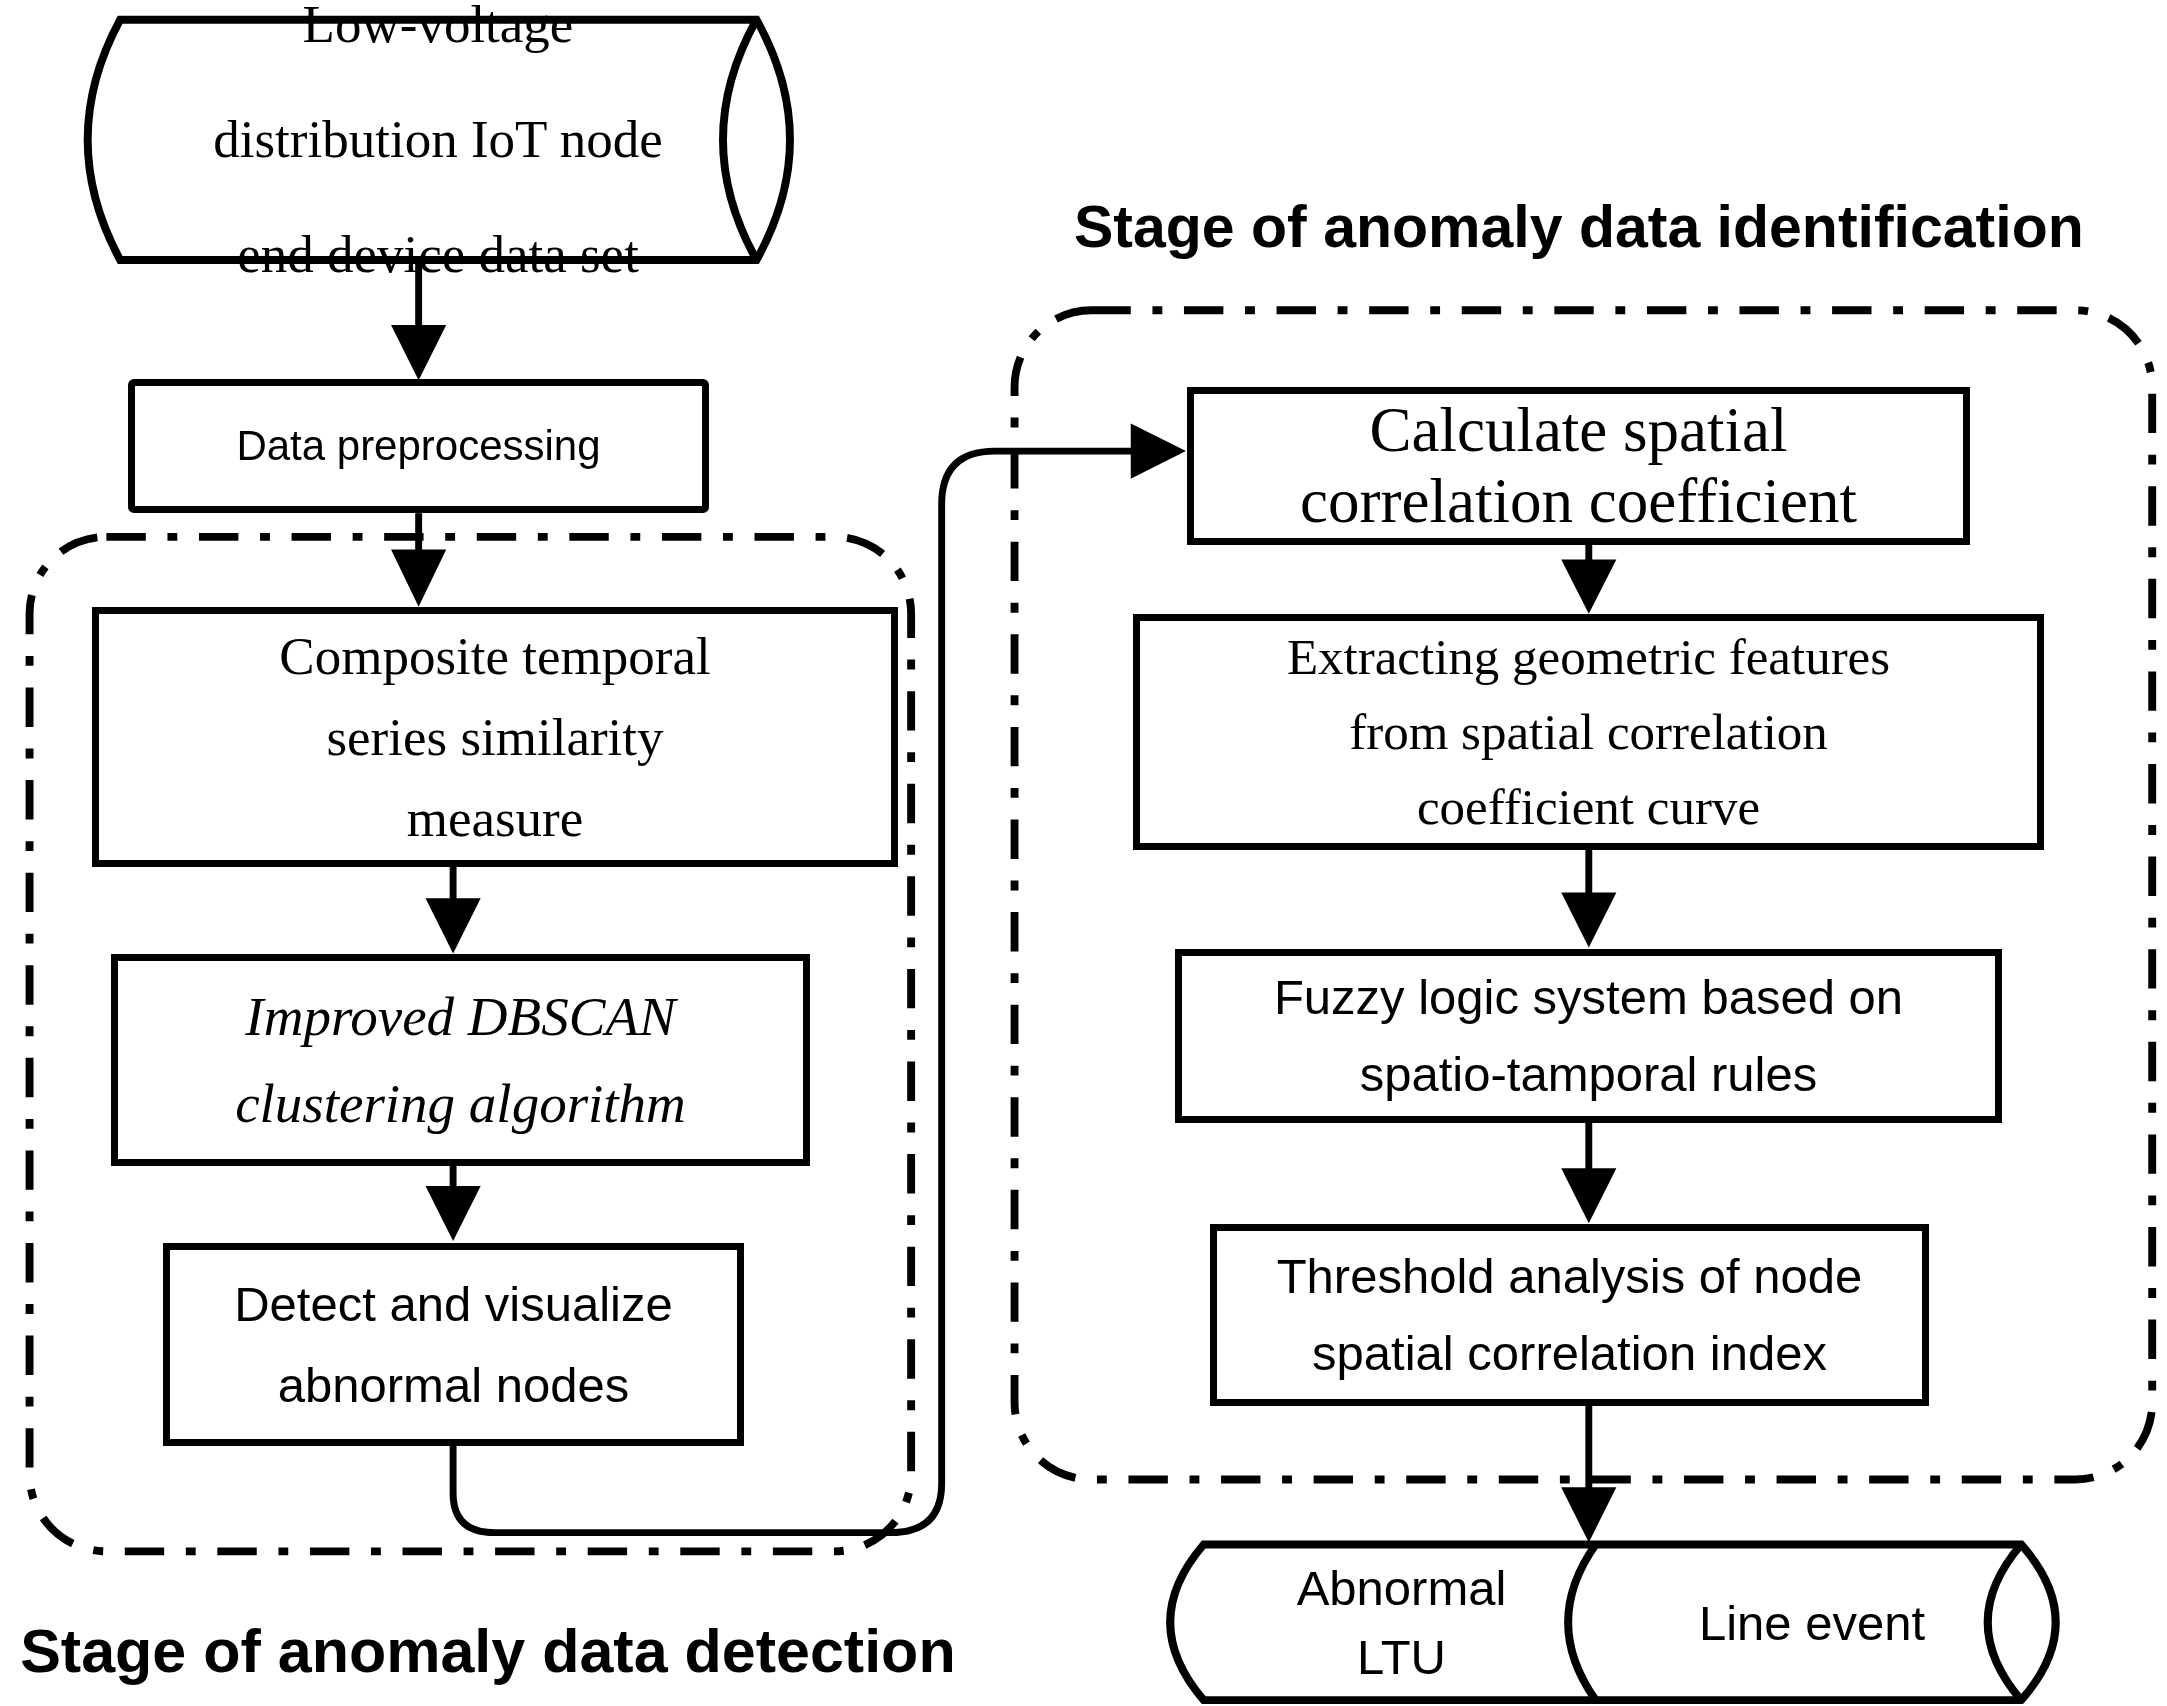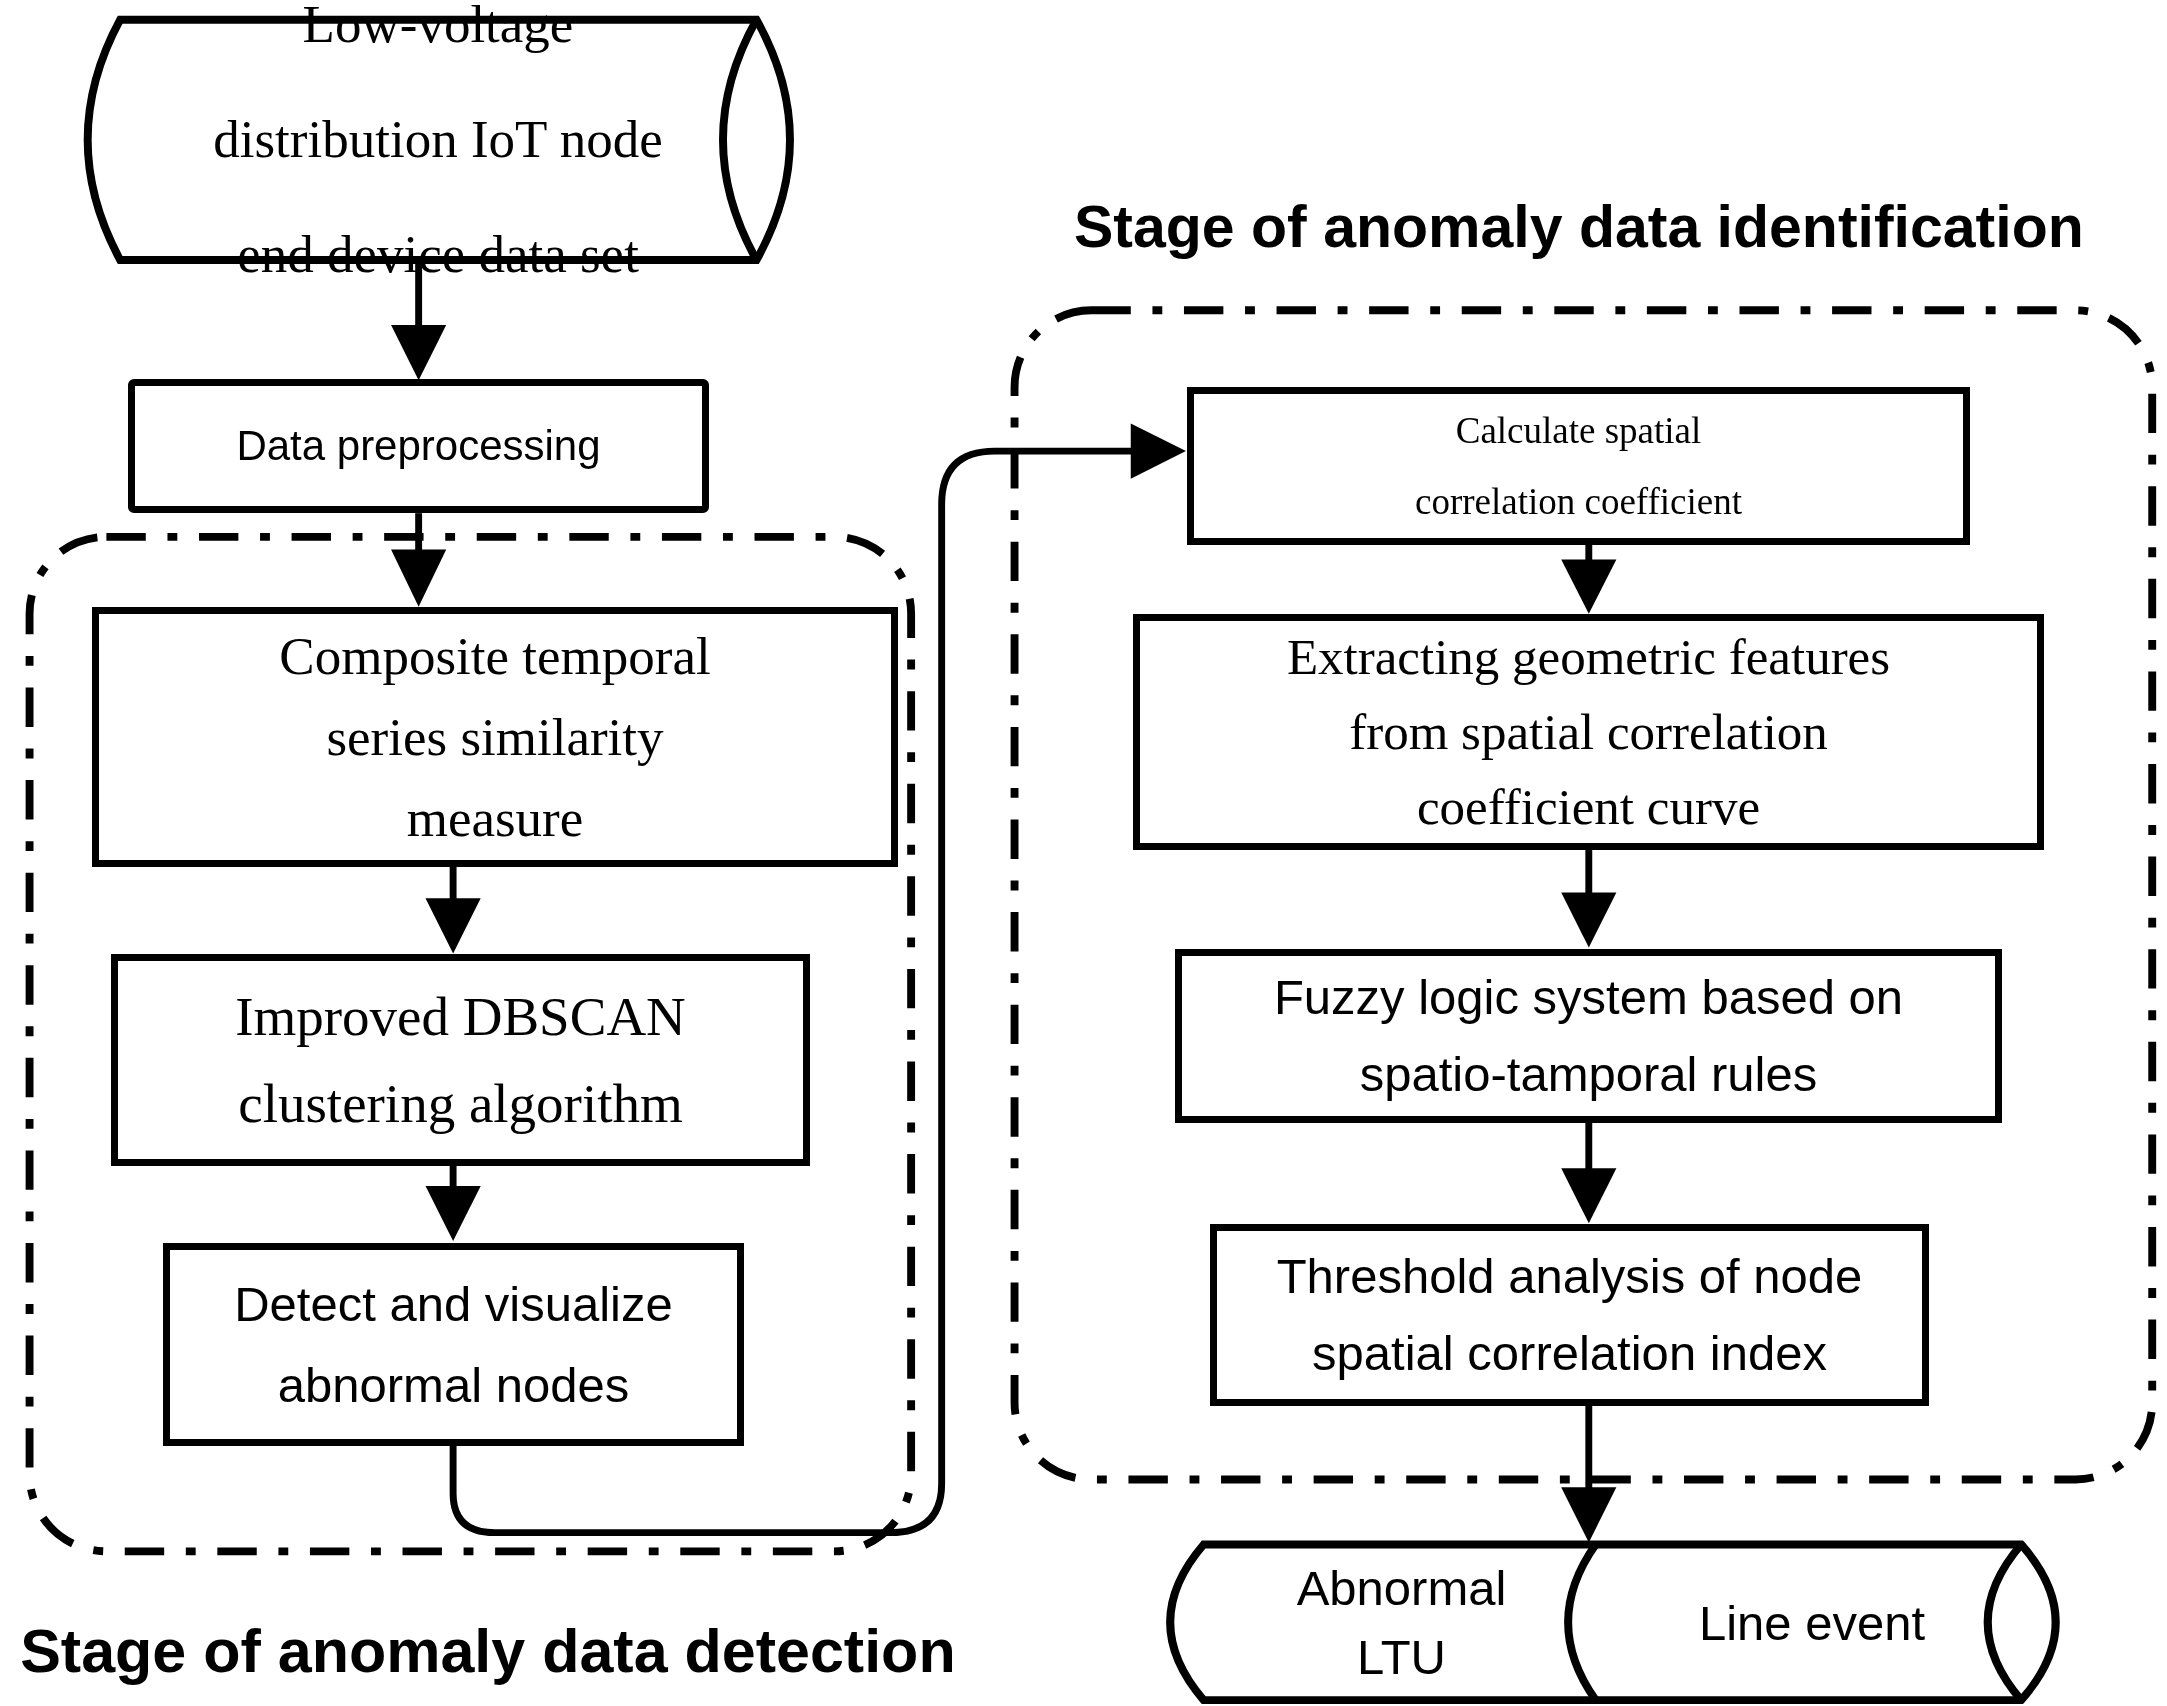--- a/index.html
+++ b/index.html
@@ -155,31 +155,31 @@
   <div class="box sans" style="left:128px; top:379px; width:581px; height:134px; font-size:42px;border-radius:6px;">
     <div class="line">Data preprocessing</div>
   </div>
 
   <div class="box serif" style="left:92px; top:607px; width:806px; height:260px; font-size:53px; line-height:81px;">
     <div class="line">Composite temporal</div>
     <div class="line">series similarity</div>
     <div class="line">measure</div>
   </div>
 
-  <div class="box serif" style="left:111px; top:954px; width:699px; height:212px; font-size:55px; line-height:87px;">
+  <div class="box serif" style="left:111px; top:954px; width:699px; height:212px; font-size:55px; line-height:87px;font-style:italic;">
     <div class="line">Improved DBSCAN</div>
     <div class="line">clustering algorithm</div>
   </div>
 
   <div class="box sans" style="left:163px; top:1243px; width:581px; height:203px; font-size:49px; line-height:81px;">
     <div class="line">Detect and visualize</div>
     <div class="line">abnormal nodes</div>
   </div>
 
-  <div class="box serif" style="left:1187px; top:387px; width:783px; height:158px; font-size:37px; line-height:71px;">
+  <div class="box serif" style="left:1187px; top:387px; width:783px; height:158px; font-size:63px; line-height:71px;">
     <div class="line">Calculate spatial</div>
     <div class="line">correlation coefficient</div>
   </div>
 
   <div class="box serif" style="left:1133px; top:614px; width:911px; height:236px; font-size:51px; line-height:75px;">
     <div class="line">Extracting geometric features</div>
     <div class="line">from spatial correlation</div>
     <div class="line">coefficient curve</div>
   </div>
 

